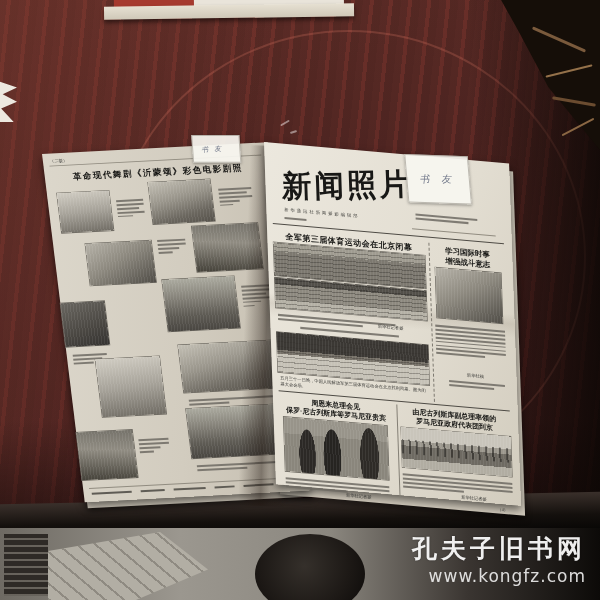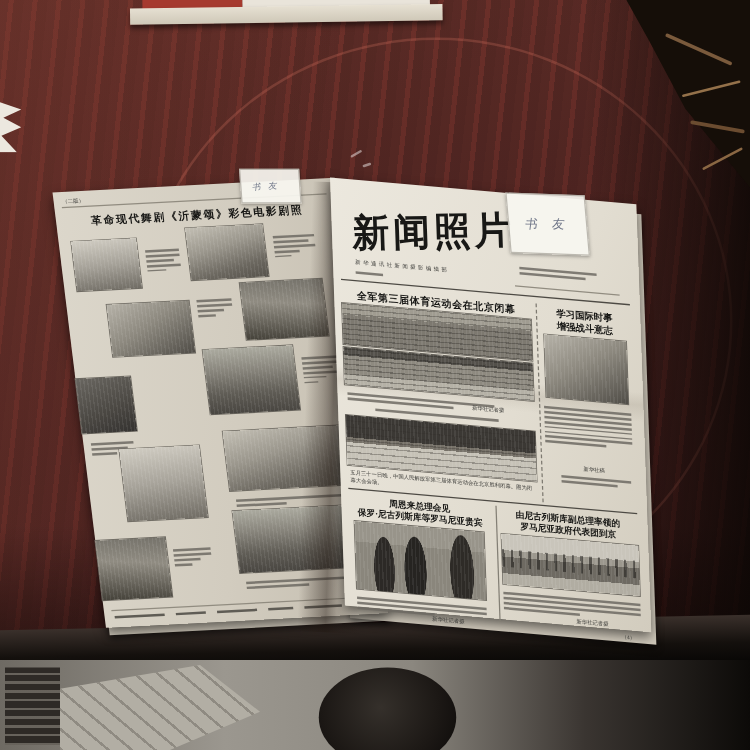--- a/index.html
+++ b/index.html
@@ -294,14 +294,18 @@
         <i style="width:55%"></i>
       </div>
     <div class="abs t4" style="left:186px;top:334px;">新华社记者摄</div>
     <div class="abs t4" style="left:222px;top:343px;">（4）</div>
 
     <div class="note" style="left:142px;top:-2px;width:62px;height:46px;transform:rotate(-3deg);z-index:9;">
       <div class="hand" style="font-size:10px;letter-spacing:12px;margin:16px 0 0 12px;transform:rotate(-2deg);">书友</div>
     </div>
   </div>
 
+  <div class="watermark">
+    <div class="wm-name">孔夫子旧书网</div>
+    <div class="wm-url">www.kongfz.com</div>
+  </div>
 
 </div>
 
 </body></html>

